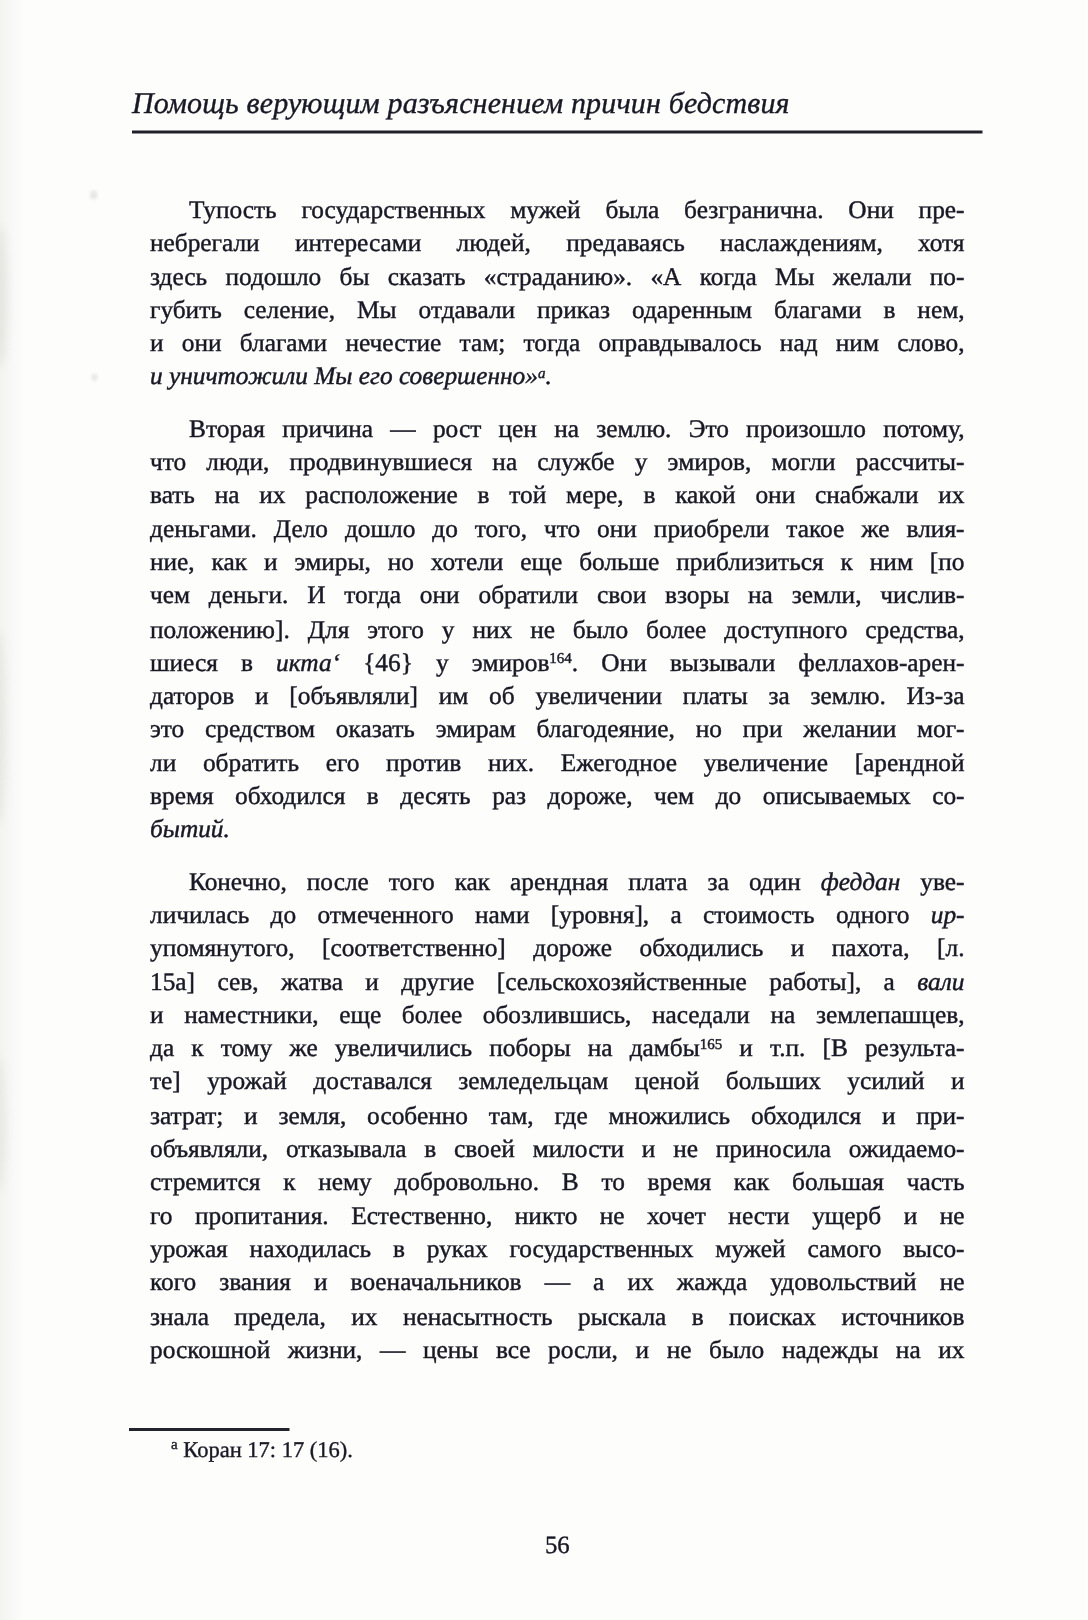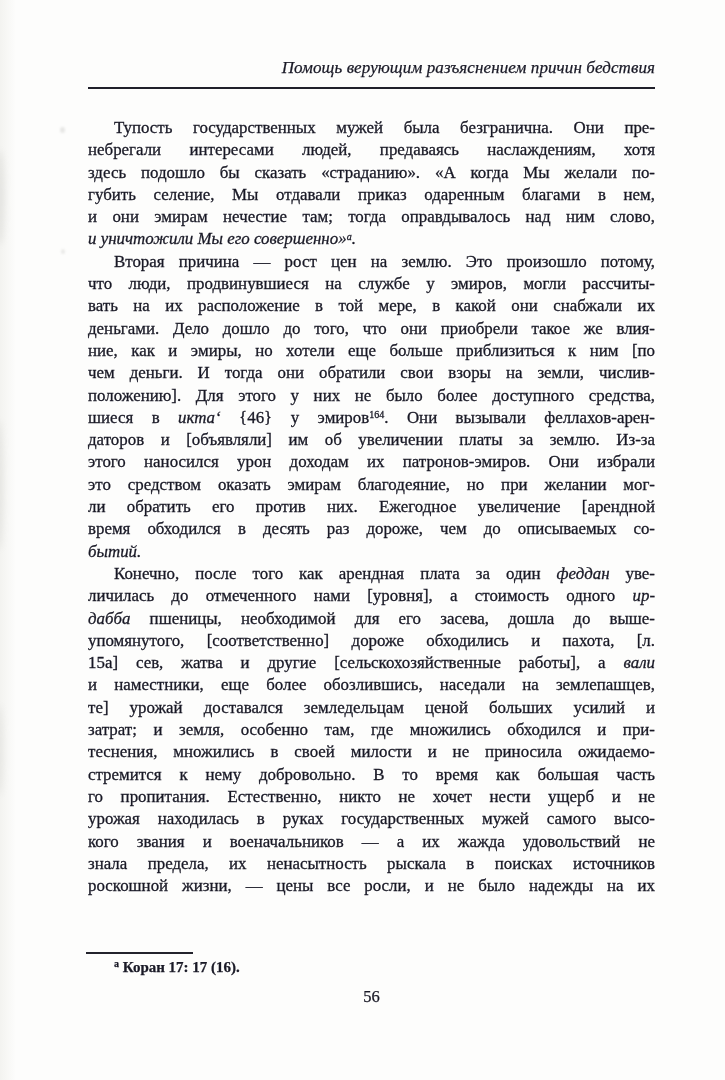--- a/index.html
+++ b/index.html
@@ -11,37 +11,37 @@
     position: relative;
     overflow: hidden;
   }
   .page {
     position: absolute; inset: 0;
     background: linear-gradient(to right, #f3f3f0 0px, #fdfdfc 16px, #fdfdfc 100%);
   }
   
   .header-title {
     position: absolute; top: 58px; left: 88px; width: 567px;
-    text-align: right;
+    text-align: left;
     font-style: italic;
-    font-size: 17px;
+    font-size: 20px;
     letter-spacing: 0.1px;
     -webkit-text-stroke: 0.25px;
   }
   .header-rule {
     position: absolute; top: 87px; left: 88px; width: 567px; height: 2px;
     background: #20202a;
   }
   
   .body-text {
     position: absolute; top: 117px; left: 88px; width: 567px;
     font-size: 16.9px;
     -webkit-text-stroke: 0.3px;
   }
-  .para { margin: 0; }
+  .para { margin: 12px; }
   .line {
     height: 22.3px;
     line-height: 22.3px;
     text-align: justify;
     text-align-last: justify;
   }
   .line.indent { text-indent: 26px; }
   .line.endline { text-align-last: left; font-style: italic; }
   .it { font-style: italic; }
   sup {
@@ -55,26 +55,25 @@
   
   .footnote-rule {
     position: absolute; top: 952px; left: 86px; width: 107px; height: 1.6px;
     background: #23232c;
   }
   .footnote {
     position: absolute; top: 959px; left: 88px; width: 567px;
     font-size: 15px;
     -webkit-text-stroke: 0.25px;
     padding: 0;
-    font-weight: bold;
   }
   .footnote .fn-indent { display: inline-block; width: 26px; }
   
   .page-number {
-    position: absolute; top: 987px; left: 88px; width: 567px;
+    position: absolute; top: 1020px; left: 88px; width: 567px;
     text-align: center;
     font-size: 16.5px;
     -webkit-text-stroke: 0.25px;
   }
   
   .artifact {
     position: absolute;
     background: #9a9a94;
     border-radius: 50%;
     filter: blur(3px);
@@ -99,49 +98,48 @@
   <div class="header-title">Помощь верующим разъяснением причин бедствия</div>
 
   <div class="header-rule"></div>
 
   <div class="body-text">
       <div class="para">
         <div class="line indent"><span>Тупость государственных мужей была безгранична. Они пре-</span></div>
         <div class="line"><span>небрегали интересами людей, предаваясь наслаждениям, хотя</span></div>
         <div class="line"><span>здесь подошло бы сказать «страданию». «А когда Мы желали по-</span></div>
         <div class="line"><span>губить селение, Мы отдавали приказ одаренным благами в нем,</span></div>
-        <div class="line"><span>и они эмирам нечестие там; тогда оправдывалось над ним слово,</span></div>
+        <div class="line"><span>и они благами нечестие там; тогда оправдывалось над ним слово,</span></div>
         <div class="line endline"><span>и уничтожили Мы его совершенно»</span><sup>а</sup><span>.</span></div>
       </div>
       <div class="para">
         <div class="line indent"><span>Вторая причина — рост цен на землю. Это произошло потому,</span></div>
         <div class="line"><span>что люди, продвинувшиеся на службе у эмиров, могли рассчиты-</span></div>
         <div class="line"><span>вать на их расположение в той мере, в какой они снабжали их</span></div>
         <div class="line"><span>деньгами. Дело дошло до того, что они приобрели такое же влия-</span></div>
         <div class="line"><span>ние, как и эмиры, но хотели еще больше приблизиться к ним [по</span></div>
         <div class="line"><span>чем деньги. И тогда они обратили свои взоры на земли, числив-</span></div>
         <div class="line"><span>положению]. Для этого у них не было более доступного средства,</span></div>
         <div class="line"><span>шиеся в </span><span class="it">икта‘</span><span> {46} у эмиров</span><sup>164</sup><span>. Они вызывали феллахов-арен-</span></div>
         <div class="line"><span>даторов и [объявляли] им об увеличении платы за землю. Из-за</span></div>
-        <div class="line"><span>этого наносился урон доходам их патронов-эмиров. Они избрали</span></div>
         <div class="line"><span>это средством оказать эмирам благодеяние, но при желании мог-</span></div>
         <div class="line"><span>ли обратить его против них. Ежегодное увеличение [арендной</span></div>
         <div class="line"><span>время обходился в десять раз дороже, чем до описываемых со-</span></div>
         <div class="line endline"><span>бытий.</span></div>
       </div>
       <div class="para">
         <div class="line indent"><span>Конечно, после того как арендная плата за один </span><span class="it">феддан</span><span> уве-</span></div>
         <div class="line"><span>личилась до отмеченного нами [уровня], а стоимость одного </span><span class="it">ир-</span></div>
-        <div class="line"><span class="it">дабба</span><span> пшеницы, необходимой для его засева, дошла до выше-</span></div>
         <div class="line"><span>упомянутого, [соответственно] дороже обходились и пахота, [л.</span></div>
         <div class="line"><span>15а] сев, жатва и другие [сельскохозяйственные работы], а </span><span class="it">вали</span></div>
         <div class="line"><span>и наместники, еще более обозлившись, наседали на землепашцев,</span></div>
+        <div class="line"><span>да к тому же увеличились поборы на дамбы</span><sup>165</sup><span> и т.п. [В результа-</span></div>
         <div class="line"><span>те] урожай доставался земледельцам ценой больших усилий и</span></div>
         <div class="line"><span>затрат; и земля, особенно там, где множились обходился и при-</span></div>
-        <div class="line"><span>теснения, множились в своей милости и не приносила ожидаемо-</span></div>
+        <div class="line"><span>объявляли, отказывала в своей милости и не приносила ожидаемо-</span></div>
         <div class="line"><span>стремится к нему добровольно. В то время как большая часть</span></div>
         <div class="line"><span>го пропитания. Естественно, никто не хочет нести ущерб и не</span></div>
         <div class="line"><span>урожая находилась в руках государственных мужей самого высо-</span></div>
         <div class="line"><span>кого звания и военачальников — а их жажда удовольствий не</span></div>
         <div class="line"><span>знала предела, их ненасытность рыскала в поисках источников</span></div>
         <div class="line"><span>роскошной жизни, — цены все росли, и не было надежды на их</span></div>
       </div>
     </div>
 
   <div class="footnote-rule"></div>

